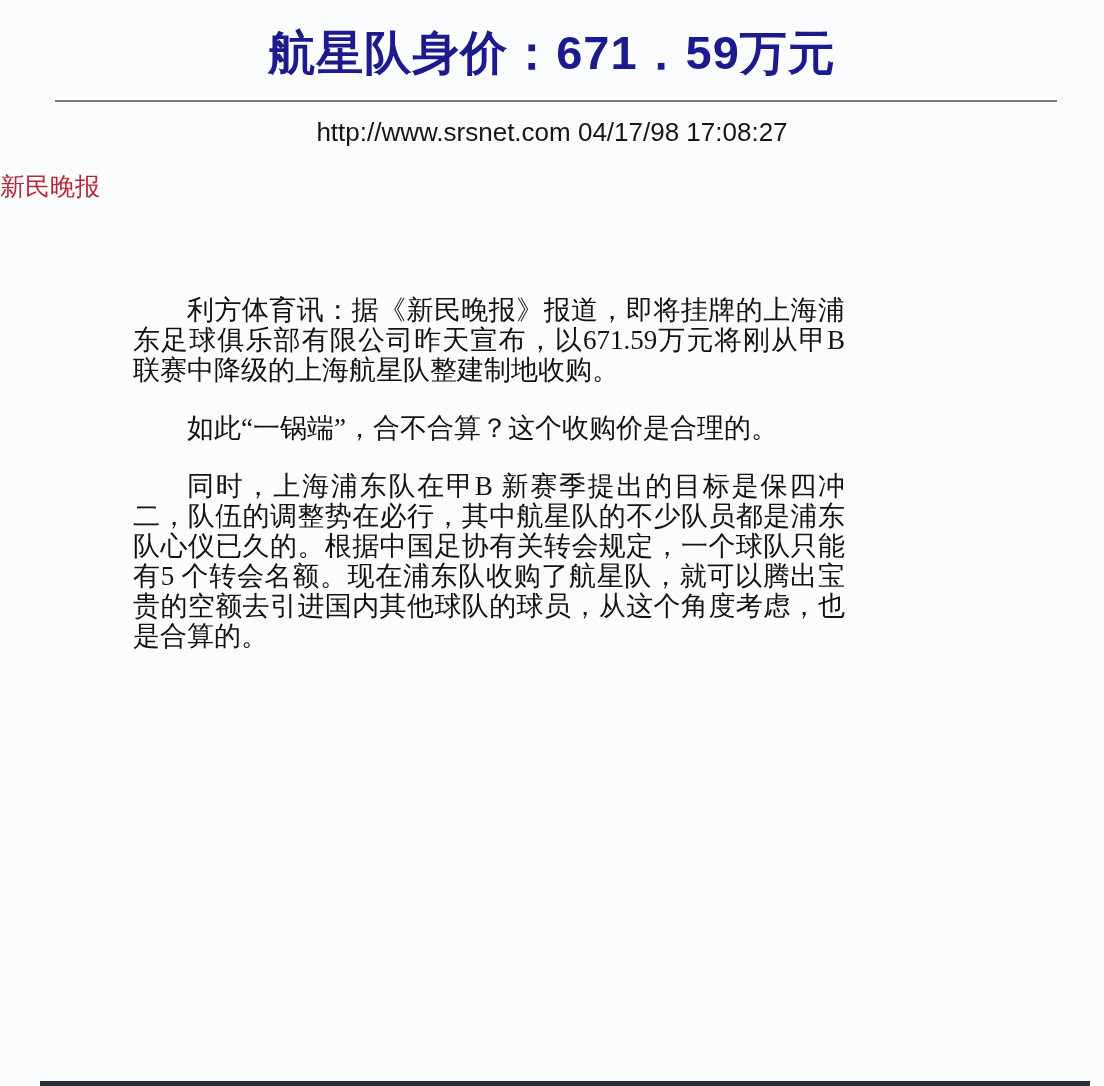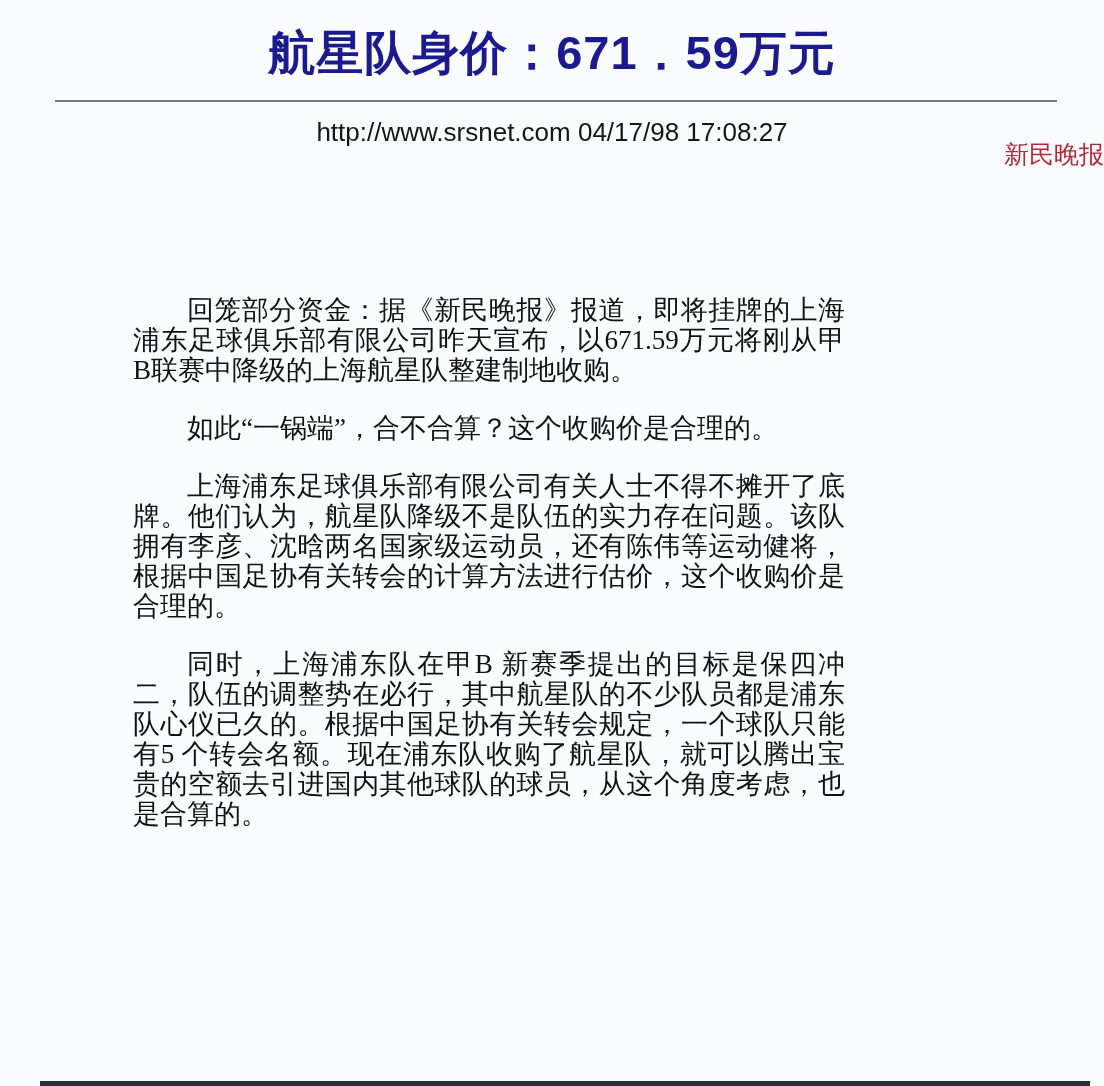--- a/index.html
+++ b/index.html
@@ -47,24 +47,24 @@
     left:0;
     width:100%;
     text-align:center;
     font-family:"Liberation Sans",sans-serif;
     font-size:26px;
     color:var(--c-meta);
     white-space:nowrap;
   }
   .source-link-row{
     position:absolute;
-    top:138px;
+    top:170px;
     left:0;
     width:100%;
-    text-align:right;
+    text-align:left;
   }
   .source-link{
     font-family:"Liberation Serif",serif;
     font-size:25px;
     color:var(--c-source);
     text-decoration:none;
     cursor:pointer;
   }
   .article{
     position:absolute;
@@ -98,19 +98,18 @@
 
 <div class="header-rule"></div>
 
 <div class="page-meta">http://www.srsnet.com 04/17/98 17:08:27</div>
 
 <div class="source-link-row">
   <a class="source-link">新民晚报</a>
 </div>
 
 <div class="article">
-  <p>回笼部分资金：据《新民晚报》报道，即将挂牌的上海浦东足球俱乐部有限公司昨天宣布，以671.59万元将刚从甲B联赛中降级的上海航星队整建制地收购。</p>
+  <p>利方体育讯：据《新民晚报》报道，即将挂牌的上海浦东足球俱乐部有限公司昨天宣布，以671.59万元将刚从甲B联赛中降级的上海航星队整建制地收购。</p>
   <p>如此“一锅端”，合不合算？这个收购价是合理的。</p>
-  <p>上海浦东足球俱乐部有限公司有关人士不得不摊开了底牌。他们认为，航星队降级不是队伍的实力存在问题。该队拥有李彦、沈晗两名国家级运动员，还有陈伟等运动健将，根据中国足协有关转会的计算方法进行估价，这个收购价是合理的。</p>
   <p>同时，上海浦东队在甲B 新赛季提出的目标是保四冲二，队伍的调整势在必行，其中航星队的不少队员都是浦东队心仪已久的。根据中国足协有关转会规定，一个球队只能有5 个转会名额。现在浦东队收购了航星队，就可以腾出宝贵的空额去引进国内其他球队的球员，从这个角度考虑，也是合算的。</p>
 </div>
 
 <div class="bottom-rule"></div>
 
 </body></html>

